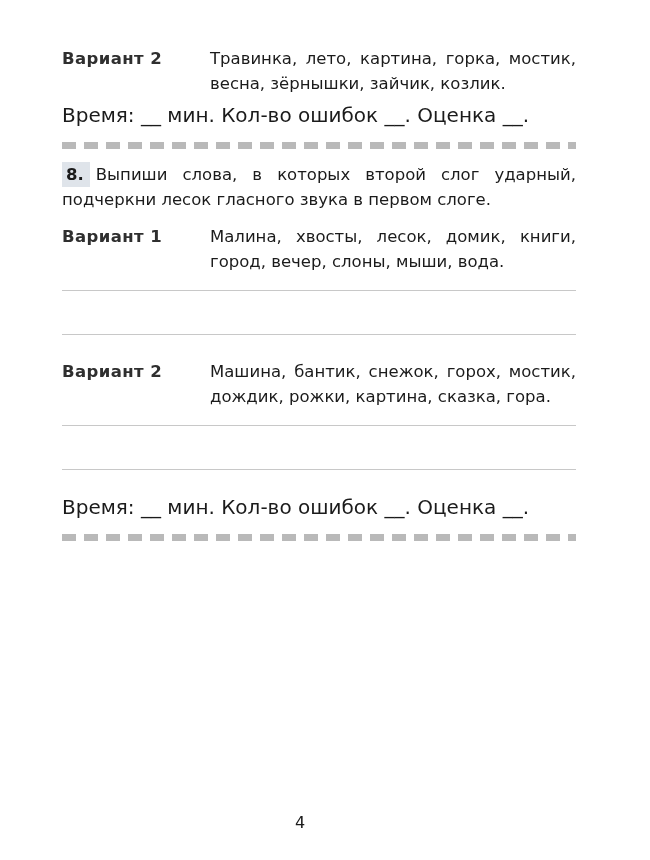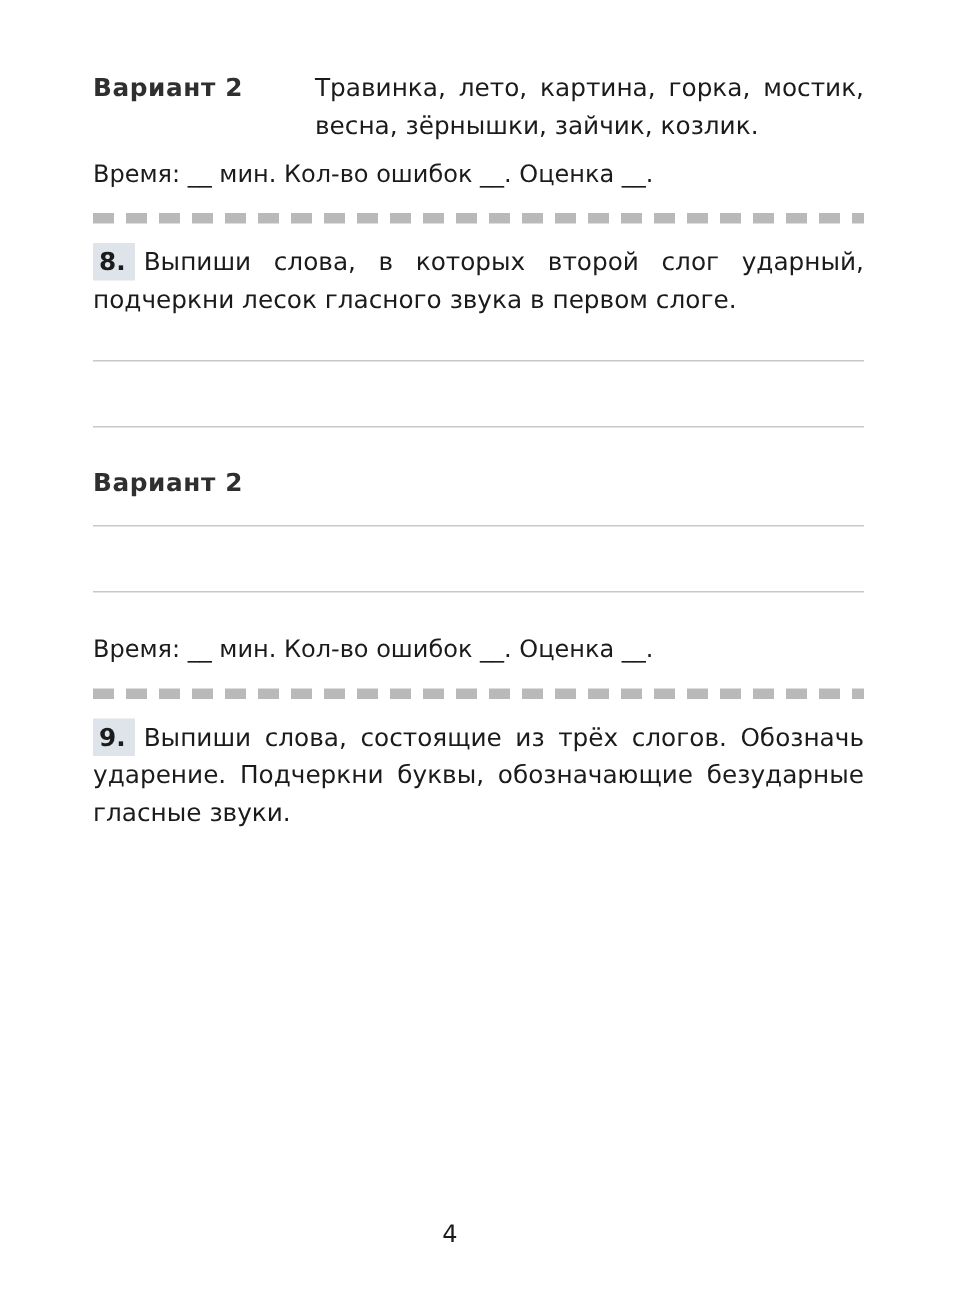--- a/index.html
+++ b/index.html
@@ -40,21 +40,21 @@
   }
   .variant-text {
     flex: 1 1 auto;
     font-size: 16.5px;
     line-height: 25px;
     text-align: justify;
     text-align-last: left;
     color: #1b1b1b;
   }
   .time-line {
-    font-size: 16px;
+    font-size: 20px;
     line-height: 25px;
     margin-top: 7px;
     color: #1b1b1b;
     white-space: nowrap;
   }
   .dashed-sep {
     margin: 14px 0 13px 0;
     height: 7px;
     background-image: repeating-linear-gradient(
       to right,
@@ -116,43 +116,45 @@
     <div class="time-line">Время: __ мин. Кол-во ошибок __. Оценка __.</div>
   </div>
 
   <div class="dashed-sep"></div>
 
   <div class="block">
     <div class="task"><span class="task-num">8.</span><span>Выпиши слова, в которых второй слог ударный, подчеркни лесок гласного звука в первом слоге.</span></div>
 
     <div class="spacer-12"></div>
 
+    <div class="row">
+      <div class="variant-label">Вариант 1</div>
+      <div class="variant-text">Малина, хвосты, лесок, домик, книги, город, вечер, слоны, мыши, вода.</div>
+    </div>
 
     <div class="writing-lines">
       <div class="wline"></div>
       <div class="wline last"></div>
     </div>
 
     <div class="spacer-24"></div>
 
     <div class="row">
       <div class="variant-label">Вариант 2</div>
+      <div class="variant-text">Машина, бантик, снежок, горох, мостик, дождик, рожки, картина, сказка, гора.</div>
     </div>
 
     <div class="writing-lines">
       <div class="wline"></div>
       <div class="wline last"></div>
     </div>
 
     <div class="spacer-18"></div>
 
     <div class="time-line">Время: __ мин. Кол-во ошибок __. Оценка __.</div>
   </div>
 
   <div class="dashed-sep"></div>
 
-  <div class="block">
-    <div class="task"><span class="task-num">9.</span><span>Выпиши слова, состоящие из трёх слогов. Обозначь ударение. Подчеркни буквы, обозначающие безударные гласные звуки.</span></div>
-  </div>
 
   <div class="page-number">4</div>
 
 </div>
 
 </body></html>

